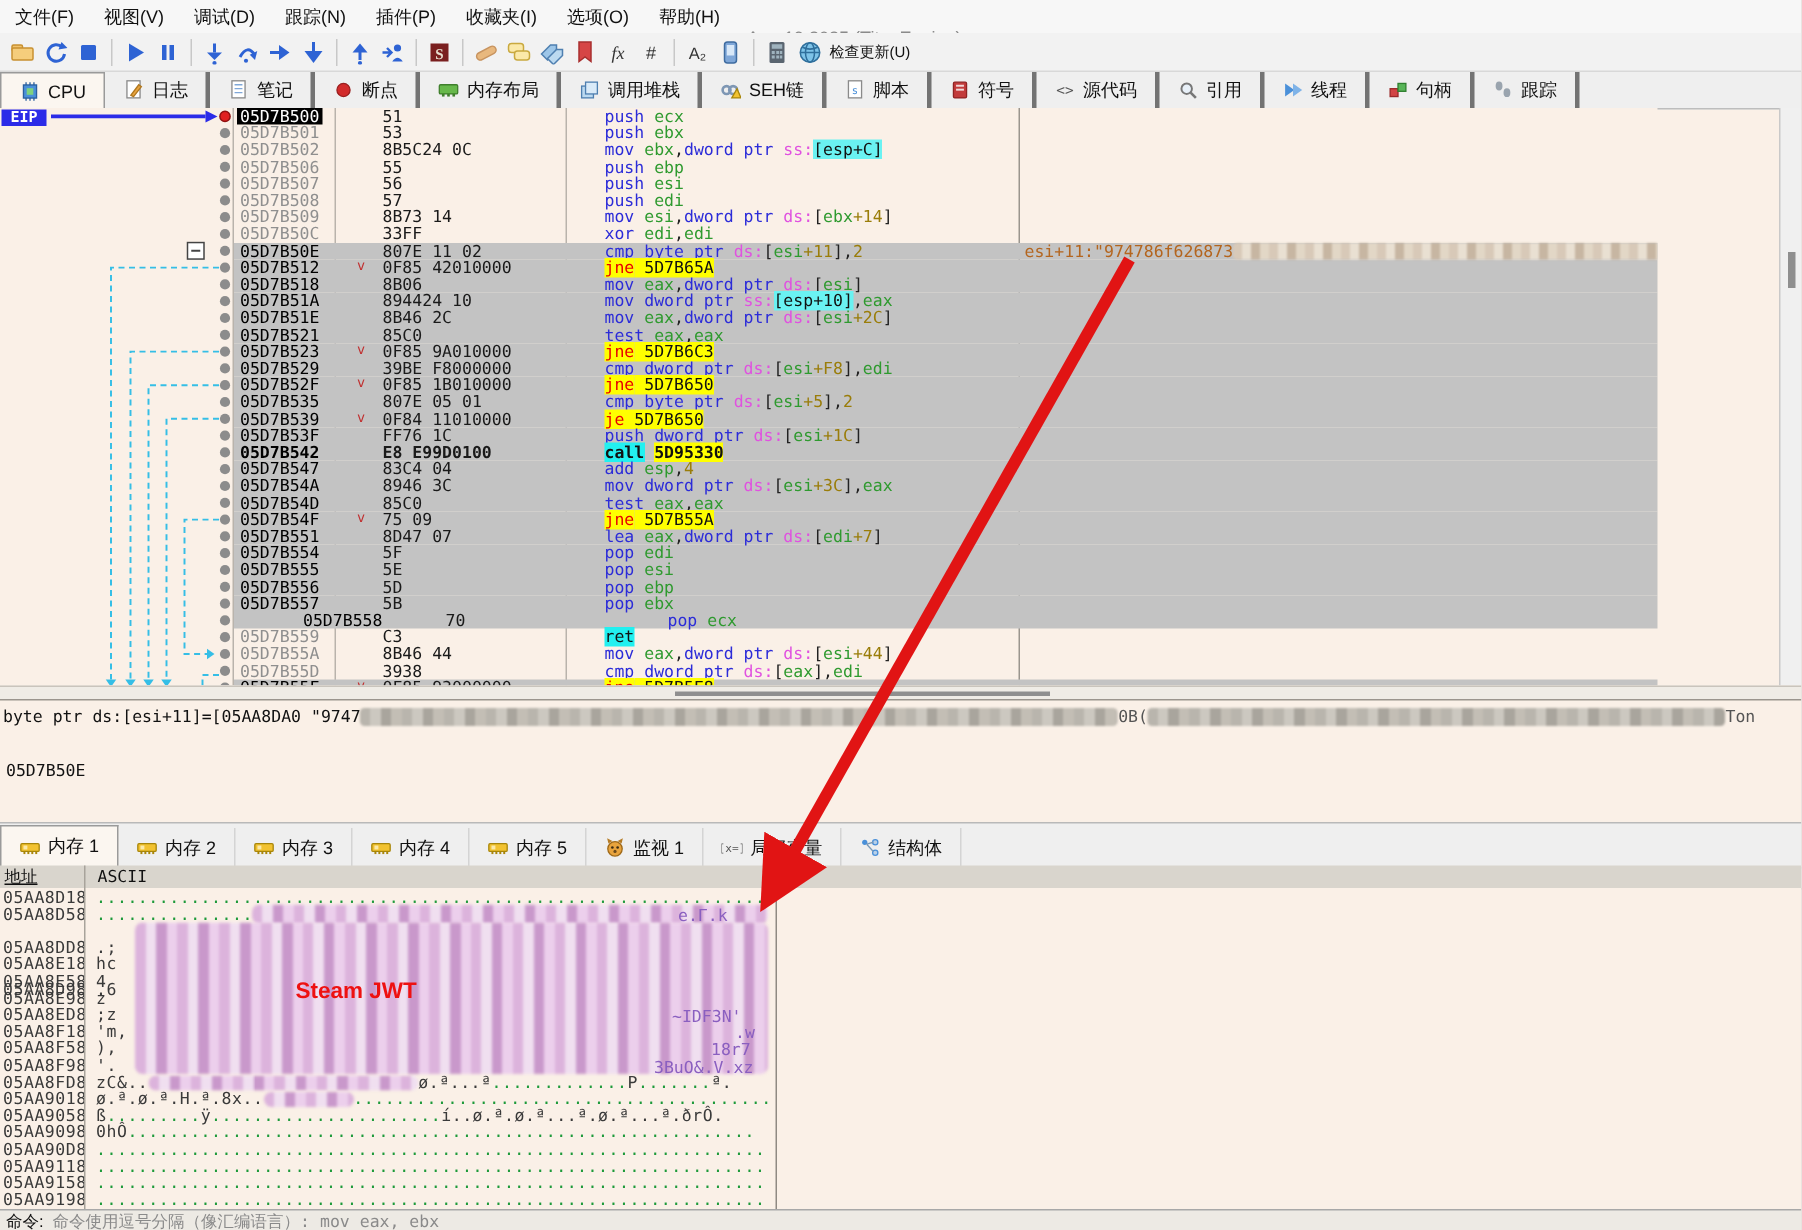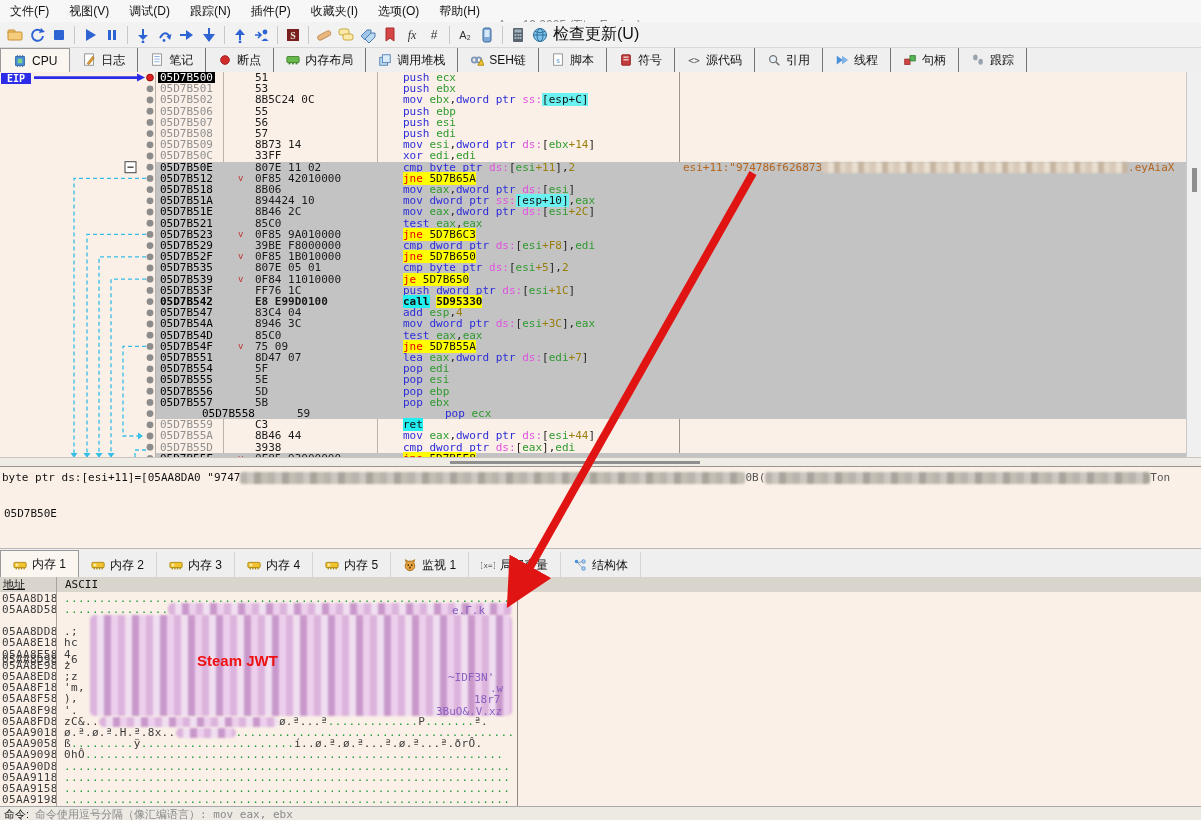--- a/index.html
+++ b/index.html
@@ -7,28 +7,28 @@
        font-family:"Liberation Sans",sans-serif;font-size:12px;color:#111;}
   
   #menubar{position:absolute;left:0;top:0;width:1201px;height:22px;background:#F7F7F7;
            border-bottom:1px solid #E0E0E0;display:flex;align-items:center;}
   .menu-item{padding:0 10px;line-height:22px;cursor:default;}
   #menu-title{color:#8A8A8A;padding-left:8px;margin-top:28px;}
   #toolbar{position:absolute;left:0;top:22px;width:1201px;height:26px;background:#F2F2F2;
            border-bottom:1px solid #D8D8D8;display:flex;align-items:center;padding-left:4px;box-sizing:border-box;}
   .tb-icon{width:20px;height:20px;margin:0 1px;display:flex;align-items:center;justify-content:center;}
   .tb-sep{width:1px;height:18px;background:#C8C8C8;margin:0 4px;}
-  .tb-label{margin-left:2px;font-size:16px;}
+  .tb-label{margin-left:2px;font-size:10px;}
   #tabbar{position:absolute;left:0;top:48px;width:1201px;height:24px;background:#EFEFEF;
           border-bottom:1px solid #BDBDBD;display:flex;}
-  .view-tab{display:flex;align-items:center;gap:5px;padding:0 12px;border-right:1px solid #737373;
+  .view-tab{display:flex;align-items:center;gap:5px;padding:0 12px;border-right:3px solid #737373;
             font-size:12px;height:24px;box-sizing:border-box;}
   .view-tab.sel{background:#FBF6F0;border:1px solid #9A9A9A;border-bottom:none;}
   
-  #cpu{position:absolute;left:0;top:72px;width:1201px;height:385px;background:#FAF0E7;overflow:hidden;}
+  #cpu{position:absolute;left:0;top:72px;width:1105px;height:385px;background:#FAF0E7;overflow:hidden;}
   .vline{position:absolute;top:0;height:385px;width:1px;background:#B9B3AC;}
   #gutter-svg{position:absolute;left:0;top:0;}
   .dis-row{position:absolute;left:0;width:1186px;height:11.2px;
            font-family:"DejaVu Sans Mono",monospace;font-size:11px;line-height:11.2px;white-space:pre;}
   .dis-sel{position:absolute;left:156px;width:1030px;height:11.2px;background:#C3C3C3;}
   .c-addr{position:absolute;left:160px;color:#8F8F8F;}
   .c-addr.dark{color:#000;}
   .c-addr.eip{background:#000;color:#FFF;padding:0 2px;left:158px;}
   .c-v{position:absolute;left:238px;color:#C03030;font-size:9px;}
   .c-bytes{position:absolute;left:255px;color:#1A1A1A;}
@@ -500,21 +500,21 @@
         <div class="dis-row" style="top: 224px; font-weight: bold;"><span class="c-addr dark">05D7B542</span><span class="c-bytes">E8 E99D0100</span><span class="c-ins"><span class="tk-cm">call</span><span class="tk-x"> </span><span class="tk-jt">5D95330</span></span></div>
         <div class="dis-row" style="top: 235.2px;"><span class="c-addr dark">05D7B547</span><span class="c-bytes">83C4 04</span><span class="c-ins"><span class="tk-m">add </span><span class="tk-r">esp</span><span class="tk-x">,</span><span class="tk-n">4</span></span></div>
         <div class="dis-row" style="top: 246.4px;"><span class="c-addr dark">05D7B54A</span><span class="c-bytes">8946 3C</span><span class="c-ins"><span class="tk-m">mov </span><span class="tk-m">dword ptr </span><span class="tk-p">ds:</span><span class="tk-x">[</span><span class="tk-r">esi</span><span class="tk-n">+3C</span><span class="tk-x">],</span><span class="tk-r">eax</span></span></div>
         <div class="dis-row" style="top: 257.6px;"><span class="c-addr dark">05D7B54D</span><span class="c-bytes">85C0</span><span class="c-ins"><span class="tk-m">test </span><span class="tk-r">eax</span><span class="tk-x">,</span><span class="tk-r">eax</span></span></div>
         <div class="dis-row" style="top: 268.8px;"><span class="c-addr dark">05D7B54F</span><span class="c-v">v</span><span class="c-bytes">75 09</span><span class="c-ins"><span class="tk-jm">jne</span><span class="tk-jt"> 5D7B55A</span></span></div>
         <div class="dis-row" style="top: 280px;"><span class="c-addr dark">05D7B551</span><span class="c-bytes">8D47 07</span><span class="c-ins"><span class="tk-m">lea </span><span class="tk-r">eax</span><span class="tk-x">,</span><span class="tk-m">dword ptr </span><span class="tk-p">ds:</span><span class="tk-x">[</span><span class="tk-r">edi</span><span class="tk-n">+7</span><span class="tk-x">]</span></span></div>
         <div class="dis-row" style="top: 291.2px;"><span class="c-addr dark">05D7B554</span><span class="c-bytes">5F</span><span class="c-ins"><span class="tk-m">pop </span><span class="tk-r">edi</span></span></div>
         <div class="dis-row" style="top: 302.4px;"><span class="c-addr dark">05D7B555</span><span class="c-bytes">5E</span><span class="c-ins"><span class="tk-m">pop </span><span class="tk-r">esi</span></span></div>
         <div class="dis-row" style="top: 313.6px;"><span class="c-addr dark">05D7B556</span><span class="c-bytes">5D</span><span class="c-ins"><span class="tk-m">pop </span><span class="tk-r">ebp</span></span></div>
         <div class="dis-row" style="top: 324.8px;"><span class="c-addr dark">05D7B557</span><span class="c-bytes">5B</span><span class="c-ins"><span class="tk-m">pop </span><span class="tk-r">ebx</span></span></div>
-        <div class="dis-row" style="top: 336px; margin-left: 42px;"><span class="c-addr dark">05D7B558</span><span class="c-bytes">59</span><span class="c-ins"><span class="tk-m">pop </span><span class="tk-r">ecx</span></span></div>
+        <div class="dis-row" style="top: 336px; margin-left: 42px;"><span class="c-addr dark">05D7B558</span><span class="c-bytes">70</span><span class="c-ins"><span class="tk-m">pop </span><span class="tk-r">ecx</span></span></div>
         <div class="dis-row" style="top: 347.2px;"><span class="c-addr">05D7B559</span><span class="c-bytes">C3</span><span class="c-ins"><span class="tk-cm">ret</span></span></div>
         <div class="dis-row" style="top: 358.4px;"><span class="c-addr">05D7B55A</span><span class="c-bytes">8B46 44</span><span class="c-ins"><span class="tk-m">mov </span><span class="tk-r">eax</span><span class="tk-x">,</span><span class="tk-m">dword ptr </span><span class="tk-p">ds:</span><span class="tk-x">[</span><span class="tk-r">esi</span><span class="tk-n">+44</span><span class="tk-x">]</span></span></div>
         <div class="dis-row" style="top: 369.6px;"><span class="c-addr">05D7B55D</span><span class="c-bytes">3938</span><span class="c-ins"><span class="tk-m">cmp </span><span class="tk-m">dword ptr </span><span class="tk-p">ds:</span><span class="tk-x">[</span><span class="tk-r">eax</span><span class="tk-x">],</span><span class="tk-r">edi</span></span></div>
         <div class="dis-row" style="top: 380.8px;"><span class="c-addr dark">05D7B55F</span><span class="c-v">v</span><span class="c-bytes">0F85 93000000</span><span class="c-ins"><span class="tk-jm">jne</span><span class="tk-jt"> 5D7B5E8</span></span></div>
       </div>
   </div>
   <div id="v-scroll">
       <div id="v-thumb"></div>
     </div>
   <div id="h-scroll">

